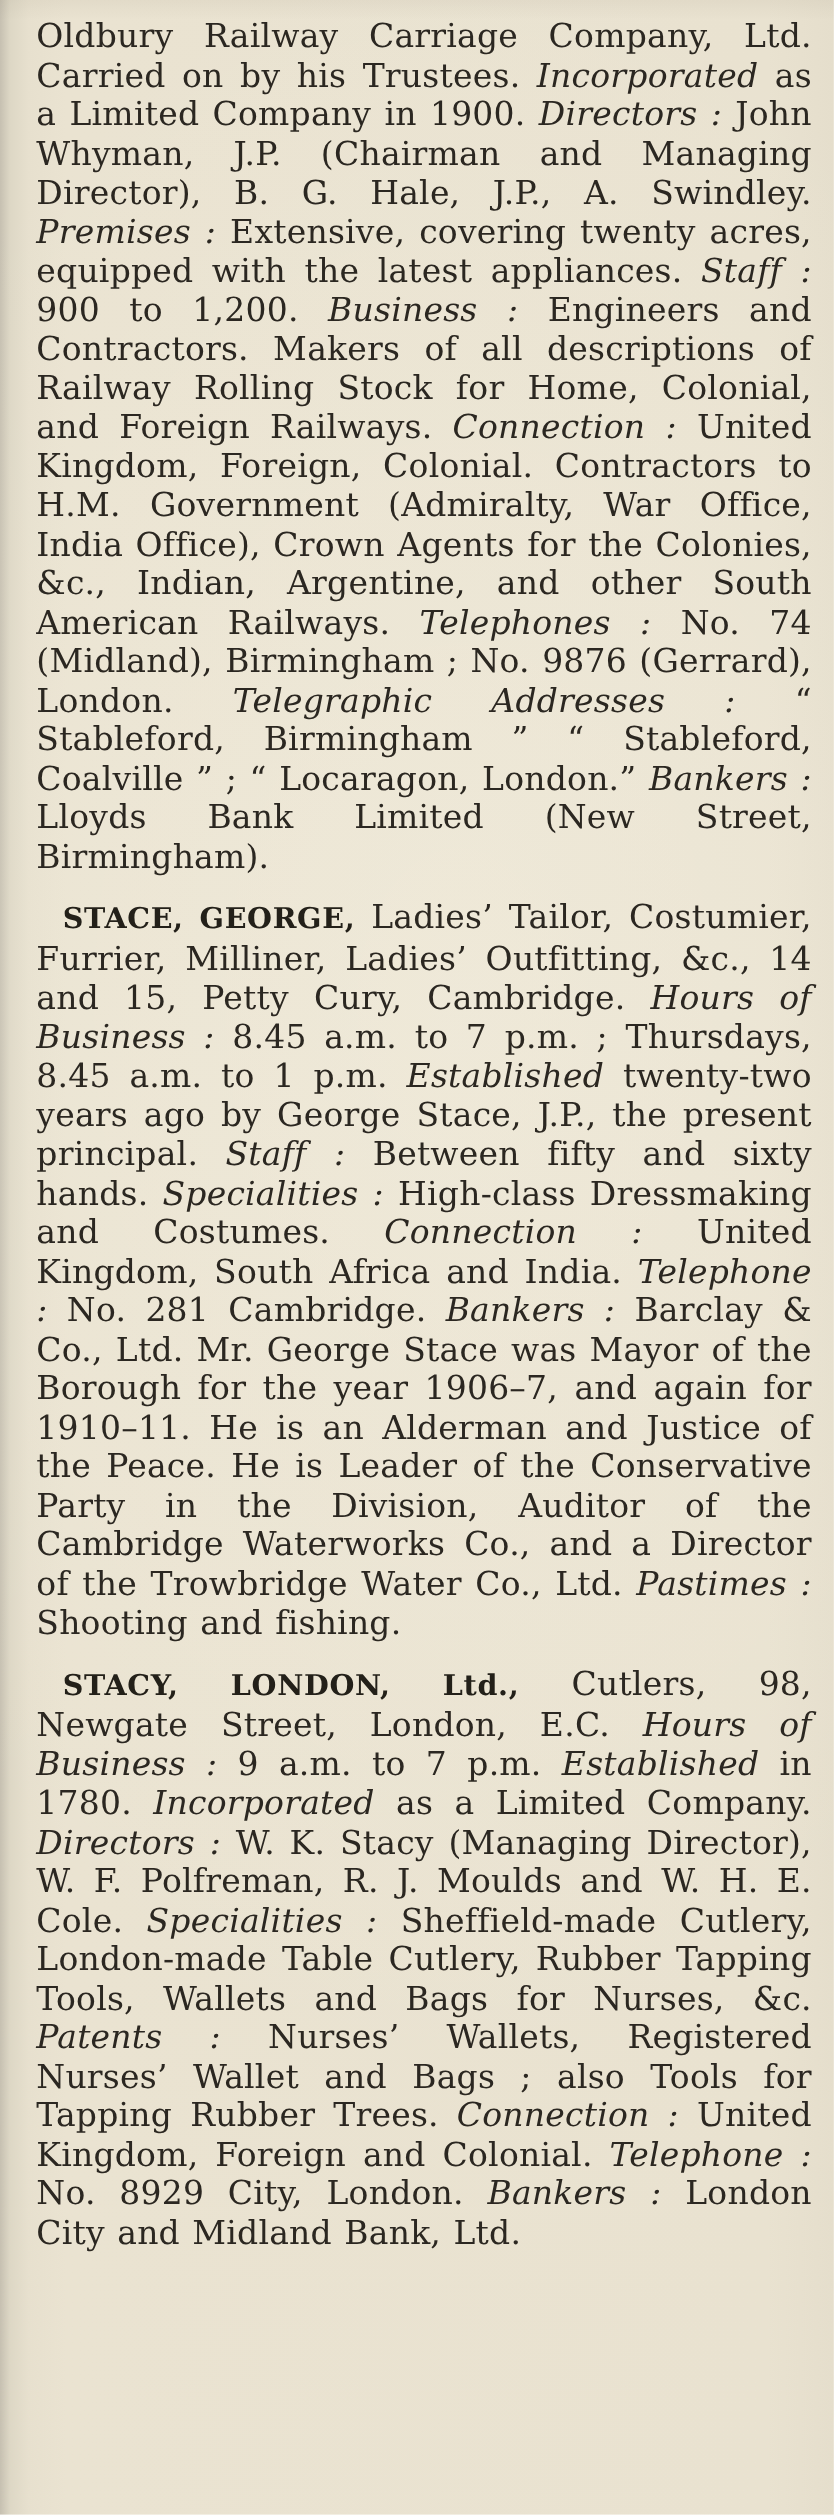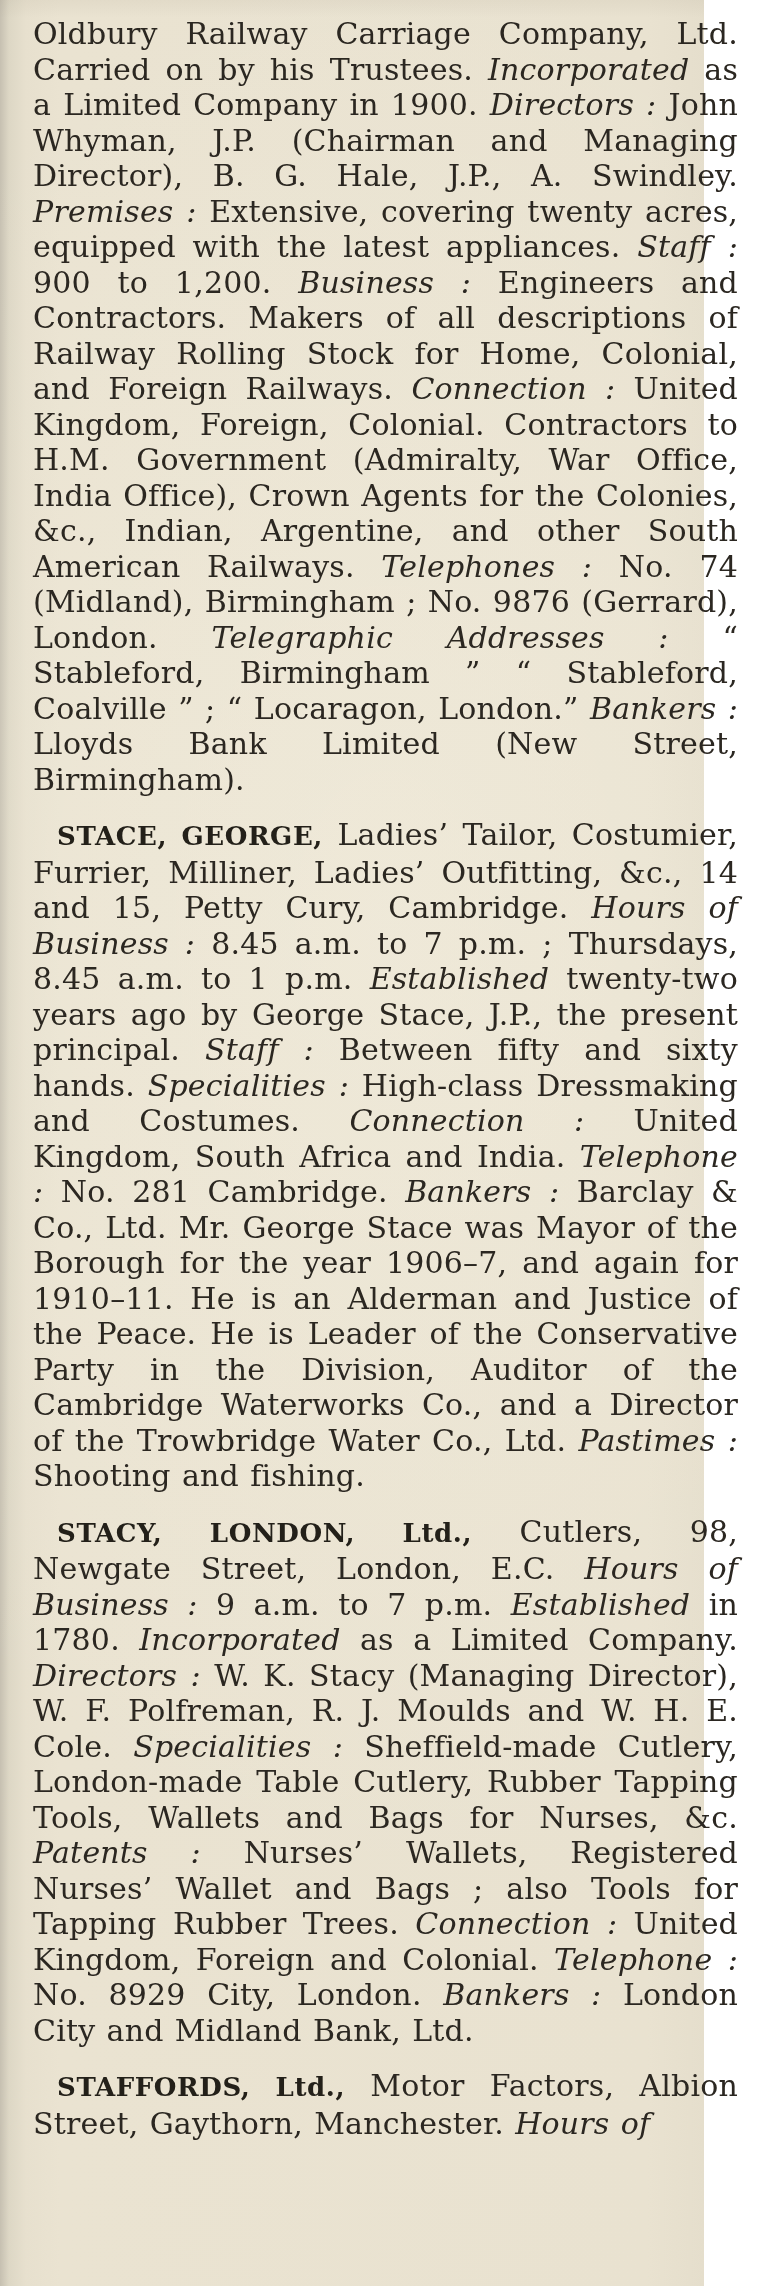--- a/index.html
+++ b/index.html
@@ -7,21 +7,21 @@
     padding: 0;
   }
   body {
     width: 760px;
     height: 2286px;
     overflow: hidden;
     font-family: "DejaVu Serif", serif;
   }
   .page {
     position: relative;
-    width: 704px;
+    width: 758px;
     height: 2286px;
     background:
       radial-gradient(ellipse 900px 1400px at 55% 40%, rgba(255,252,240,0.25), rgba(0,0,0,0) 70%),
       linear-gradient(90deg, #c6c0b1 0px, #ddd7c5 9px, #e7e0ce 26px, #eae3d1 60px, #e9e2d0 92%, #e5decc 100%);
   }
   .page::after {
     
     content: "";
     position: absolute;
     left: 0; top: 0; right: 0; height: 18px;
@@ -59,15 +59,14 @@
   }
 </style>
 </head>
 <body>
 
 <div class="page">
   <div class="text-block">
       <p class="entry"><span class="rm">Oldbury Railway Carriage Company, Ltd. Carried on by his Trustees. </span><span class="it">Incorporated</span><span class="rm"> as a Limited Company in 1900. </span><span class="it">Directors :</span><span class="rm"> John Whyman, J.P. (Chairman and Managing Director), B. G. Hale, J.P., A. Swindley. </span><span class="it">Premises :</span><span class="rm"> Extensive, covering twenty acres, equipped with the latest appliances. </span><span class="it">Staff :</span><span class="rm"> 900 to 1,200. </span><span class="it">Business :</span><span class="rm"> Engineers and Contractors. Makers of all descriptions of Railway Rolling Stock for Home, Colonial, and Foreign Railways. </span><span class="it">Connection :</span><span class="rm"> United Kingdom, Foreign, Colonial. Contractors to H.M. Government (Admiralty, War Office, India Office), Crown Agents for the Colonies, &amp;c., Indian, Argentine, and other South American Railways. </span><span class="it">Telephones :</span><span class="rm"> No. 74 (Midland), Birmingham ; No. 9876 (Gerrard), London. </span><span class="it">Telegraphic Addresses :</span><span class="rm"> “ Stableford, Birmingham ” “ Stableford, Coalville ” ; “ Locaragon, London.” </span><span class="it">Bankers :</span><span class="rm"> Lloyds Bank Limited (New Street, Birmingham).</span></p>
       <p class="entry indent"><span class="hdr">STACE, GEORGE,</span><span class="rm"> Ladies’ Tailor, Costumier, Furrier, Milliner, Ladies’ Outfitting, &amp;c., 14 and 15, Petty Cury, Cambridge. </span><span class="it">Hours of Business :</span><span class="rm"> 8.45 a.m. to 7 p.m. ; Thursdays, 8.45 a.m. to 1 p.m. </span><span class="it">Established</span><span class="rm"> twenty-two years ago by George Stace, J.P., the present principal. </span><span class="it">Staff :</span><span class="rm"> Between fifty and sixty hands. </span><span class="it">Specialities :</span><span class="rm"> High-class Dressmaking and Costumes. </span><span class="it">Connection :</span><span class="rm"> United Kingdom, South Africa and India. </span><span class="it">Telephone :</span><span class="rm"> No. 281 Cambridge. </span><span class="it">Bankers :</span><span class="rm"> Barclay &amp; Co., Ltd. Mr. George Stace was Mayor of the Borough for the year 1906–7, and again for 1910–11. He is an Alderman and Justice of the Peace. He is Leader of the Conservative Party in the Division, Auditor of the Cambridge Waterworks Co., and a Director of the Trowbridge Water Co., Ltd. </span><span class="it">Pastimes :</span><span class="rm"> Shooting and fishing.</span></p>
       <p class="entry indent"><span class="hdr">STACY, LONDON, Ltd.,</span><span class="rm"> Cutlers, 98, Newgate Street, London, E.C. </span><span class="it">Hours of Business :</span><span class="rm"> 9 a.m. to 7 p.m. </span><span class="it">Established</span><span class="rm"> in 1780. </span><span class="it">Incorporated</span><span class="rm"> as a Limited Company. </span><span class="it">Directors :</span><span class="rm"> W. K. Stacy (Managing Director), W. F. Polfreman, R. J. Moulds and W. H. E. Cole. </span><span class="it">Specialities :</span><span class="rm"> Sheffield-made Cutlery, London-made Table Cutlery, Rubber Tapping Tools, Wallets and Bags for Nurses, &amp;c. </span><span class="it">Patents :</span><span class="rm"> Nurses’ Wallets, Registered Nurses’ Wallet and Bags ; also Tools for Tapping Rubber Trees. </span><span class="it">Connection :</span><span class="rm"> United Kingdom, Foreign and Colonial. </span><span class="it">Telephone :</span><span class="rm"> No. 8929 City, London. </span><span class="it">Bankers :</span><span class="rm"> London City and Midland Bank, Ltd.</span></p>
-      <p class="entry indent"><span class="hdr">STAFFORDS, Ltd.,</span><span class="rm"> Motor Factors, Albion Street, Gaythorn, Manchester. </span><span class="it">Hours of</span></p>
     </div>
 </div>
 
 </body></html>

